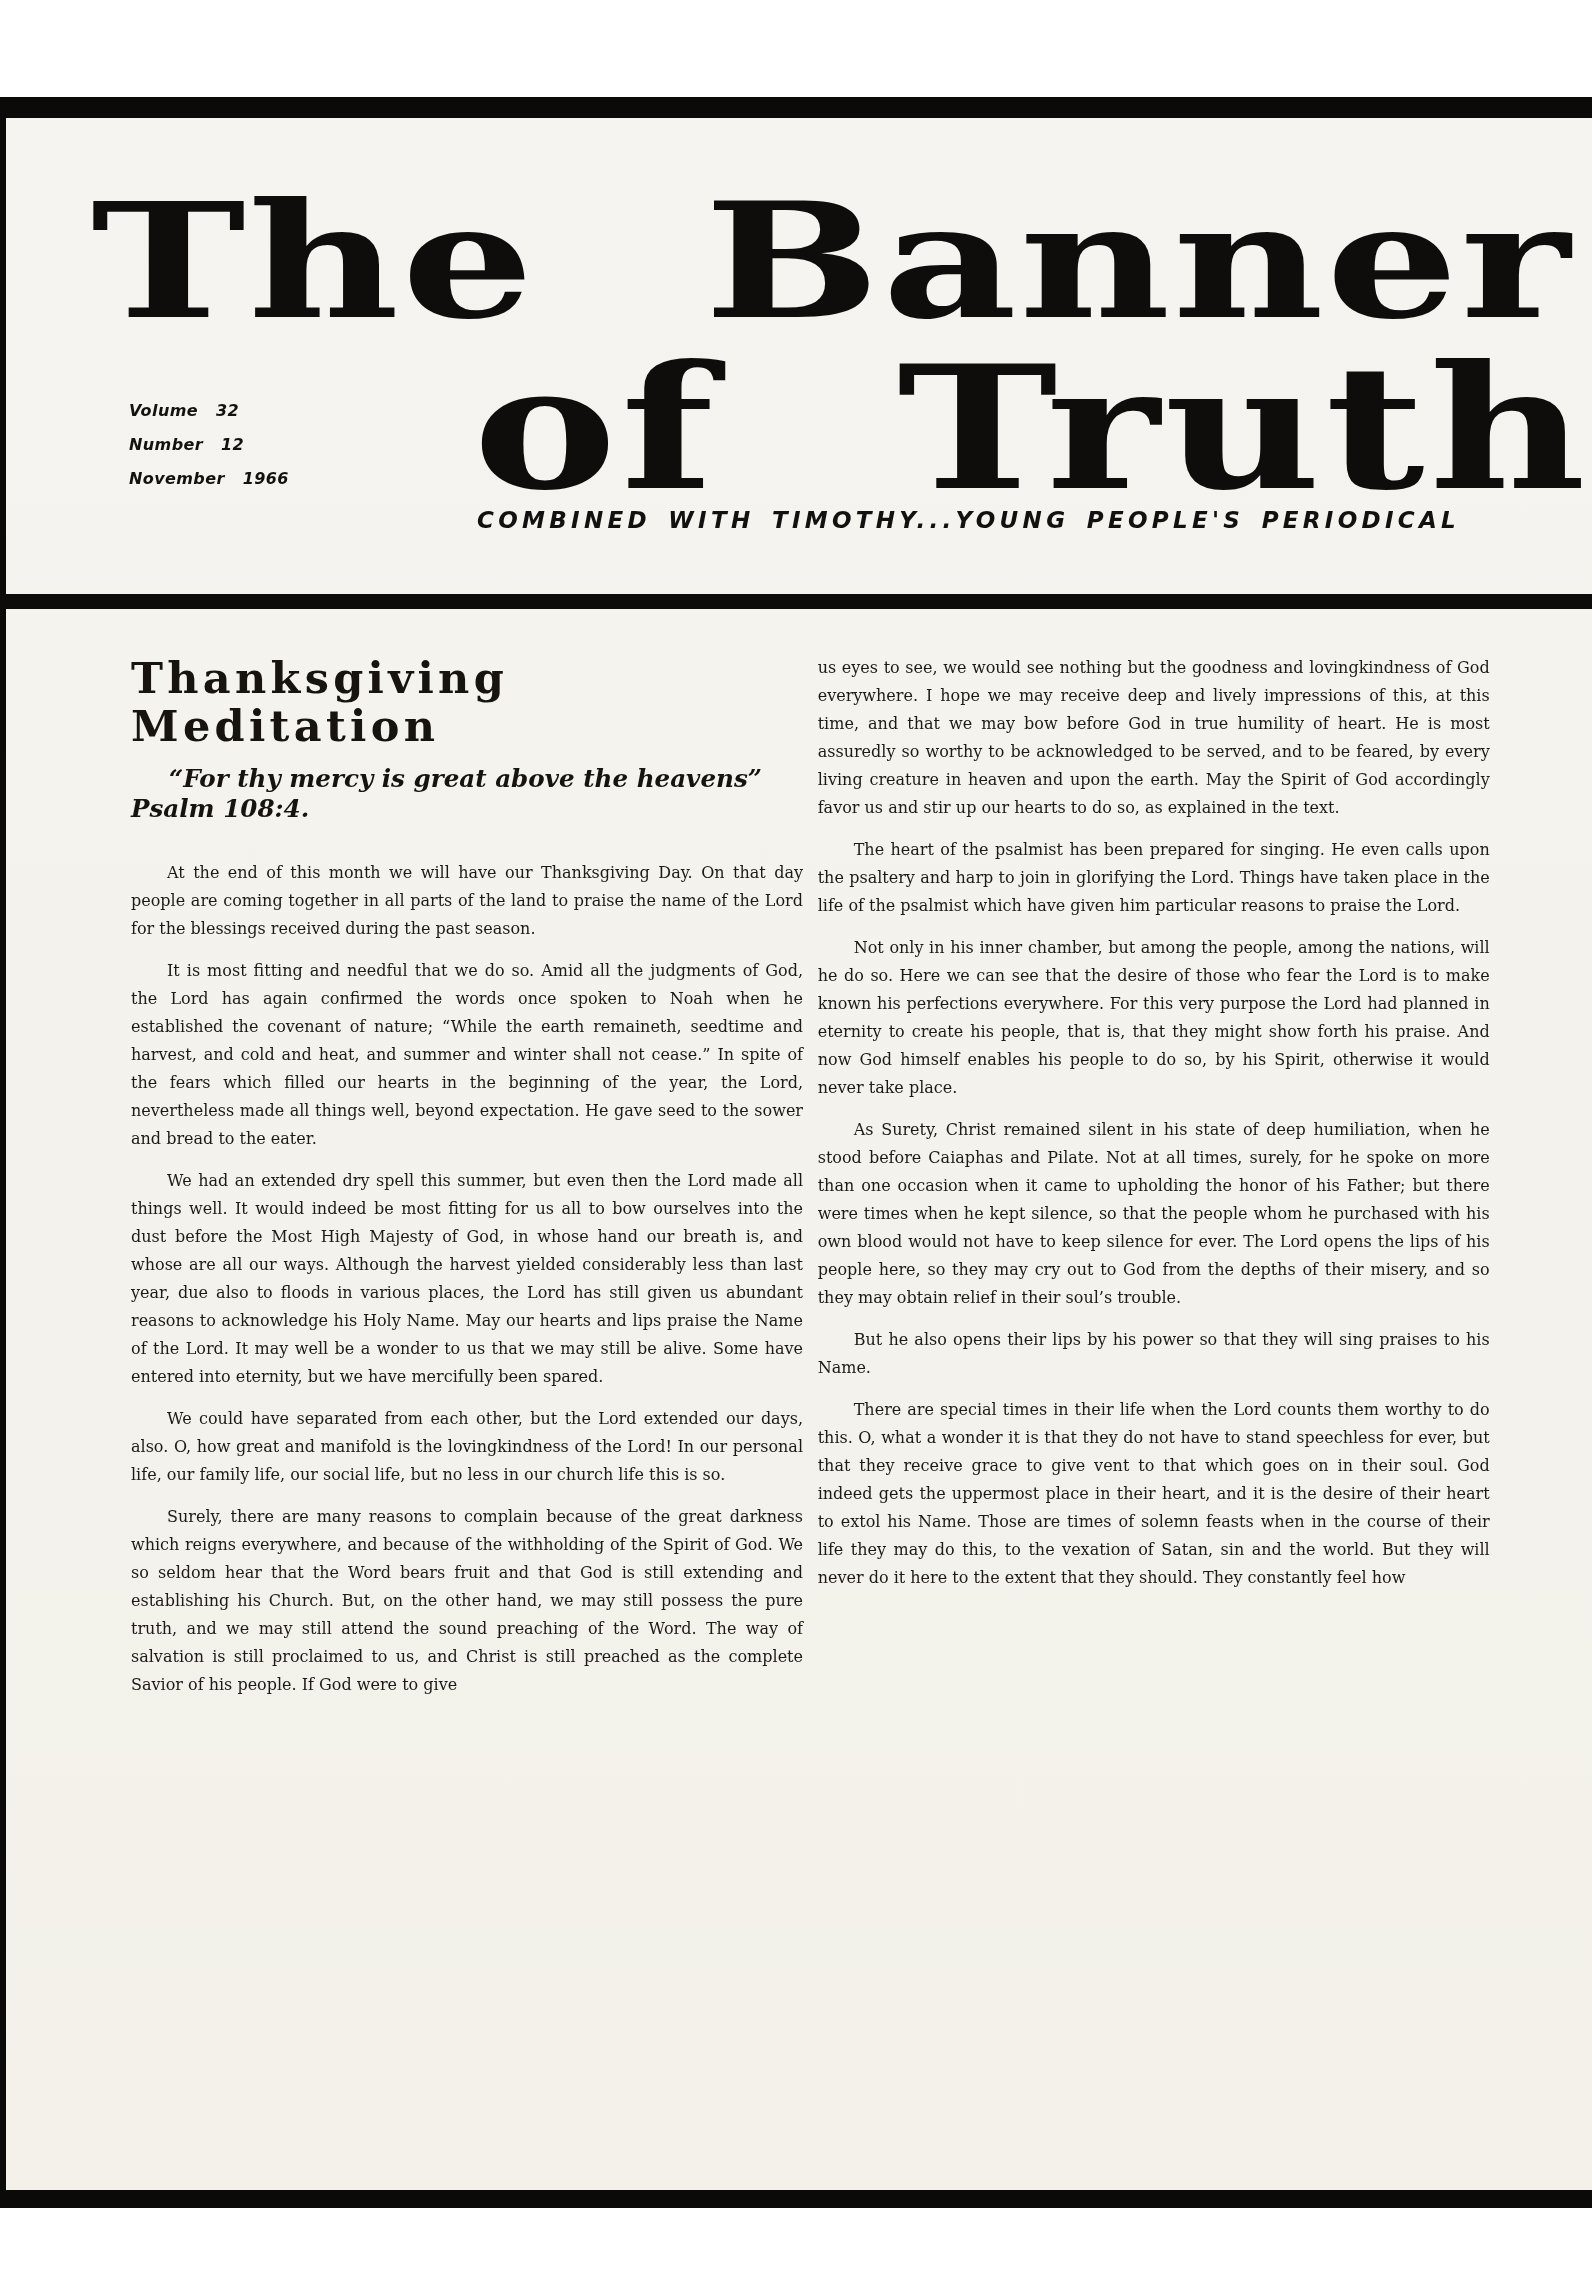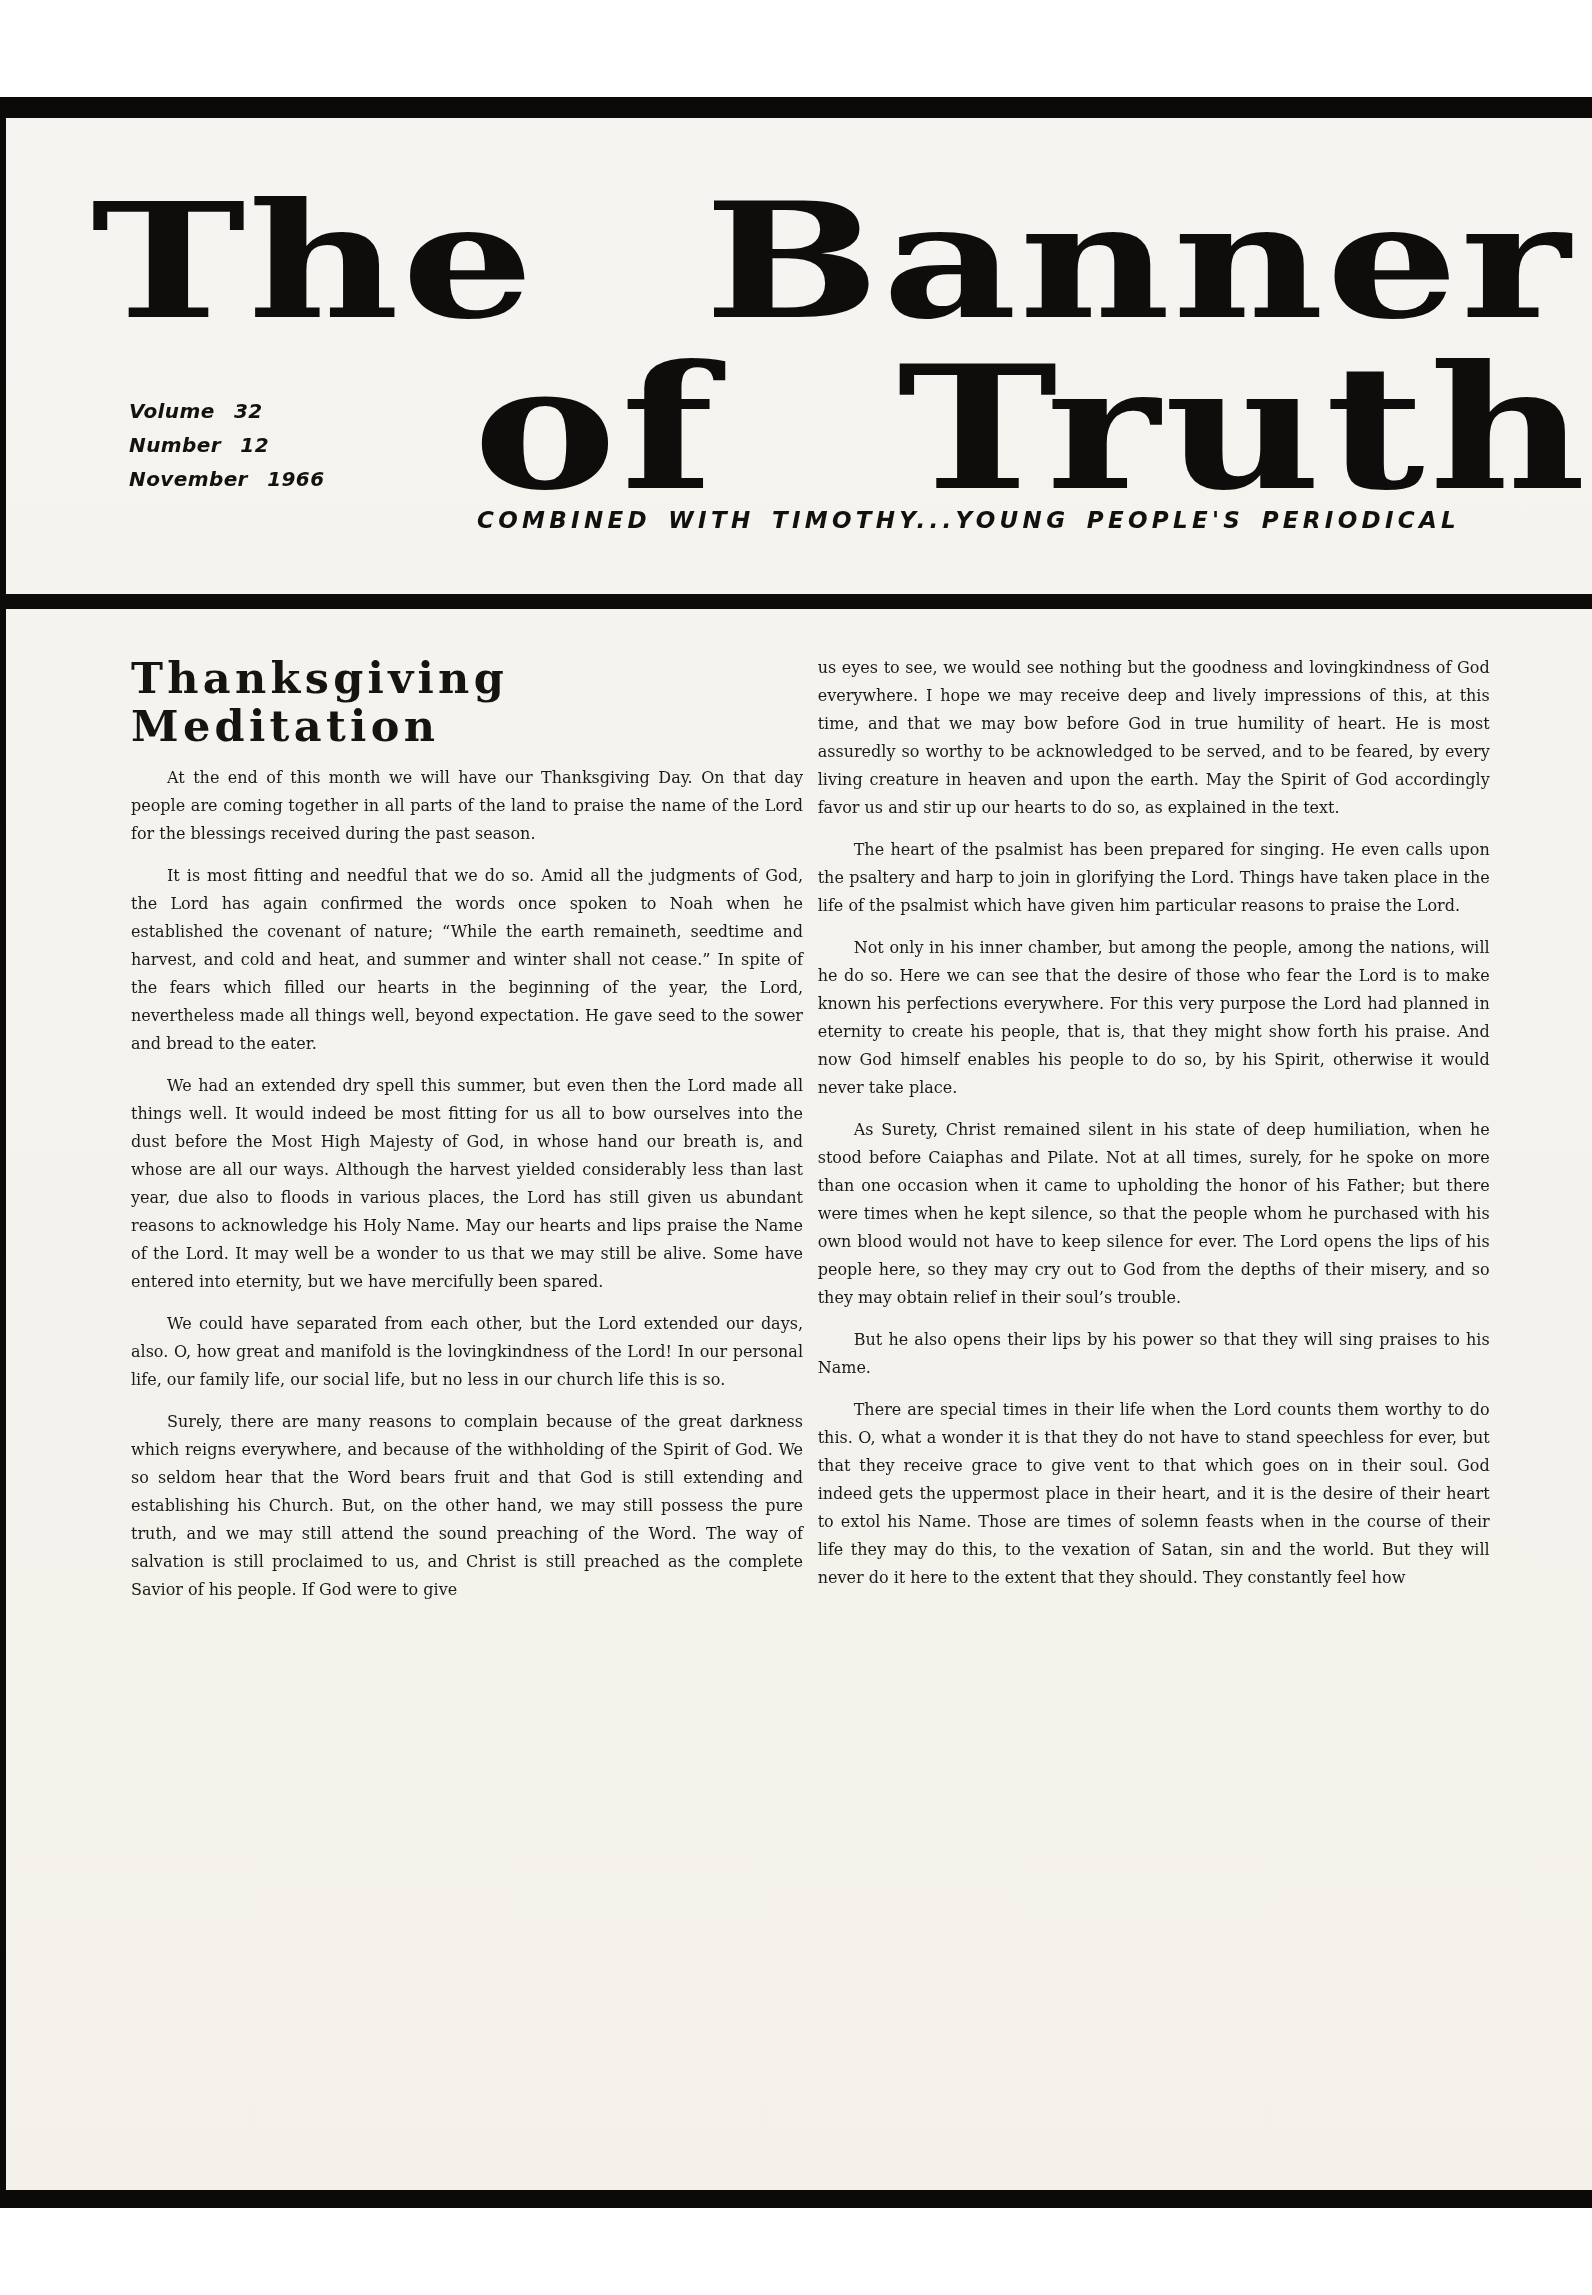--- a/index.html
+++ b/index.html
@@ -27,21 +27,21 @@
   }
   .mast-line2 {
     position:absolute; left:473px; top:342px;
     font-weight:bold; font-size:171px; line-height:1;
     letter-spacing:3.5px; word-spacing:79px; white-space:nowrap;
     color:#0e0d0c; transform:scaleX(1.26); transform-origin:left top;
   }
   .issue-info {
     position:absolute; left:129px; top:394px;
     font-family:"DejaVu Sans", sans-serif; font-style:italic; font-weight:bold;
-    font-size:20px; line-height:34px; letter-spacing:0.4px; word-spacing:12px;
+    font-size:16px; line-height:34px; letter-spacing:0.4px; word-spacing:12px;
     color:#14120f; white-space:nowrap;
   }
   .tagline {
     position:absolute; left:477px; top:507px;
     font-family:"DejaVu Sans", sans-serif; font-style:italic; font-weight:bold;
     font-size:23px; letter-spacing:4.3px; word-spacing:5.2px; white-space:nowrap;
     color:#12110f;
   }
   .rule { position:absolute; left:0; top:594px; width:1592px; height:14.7px; background:#0d0c0b; }
 
@@ -85,20 +85,24 @@
     <div>November 1966</div>
   </div>
 
   <div class="tagline">COMBINED WITH TIMOTHY...YOUNG PEOPLE'S PERIODICAL</div>
 
   <div class="rule"></div>
 
   <main class="columns">
     <section class="col">
       <h1 class="article-title">Thanksgiving Meditation</h1>
+      <div class="epigraph">
+        <div class="line1">“For thy mercy is great above the heavens”</div>
+        <div class="line2">Psalm 108:4.</div>
+      </div>
       <p class="body">At the end of this month we will have our Thanksgiving Day. On that day people are coming together in all parts of the land to praise the name of the Lord for the blessings received during the past season.</p>
       <p class="body">It is most fitting and needful that we do so. Amid all the judgments of God, the Lord has again confirmed the words once spoken to Noah when he established the covenant of nature; “While the earth remaineth, seedtime and harvest, and cold and heat, and summer and winter shall not cease.” In spite of the fears which filled our hearts in the beginning of the year, the Lord, nevertheless made all things well, beyond expectation. He gave seed to the sower and bread to the eater.</p>
       <p class="body">We had an extended dry spell this summer, but even then the Lord made all things well. It would indeed be most fitting for us all to bow ourselves into the dust before the Most High Majesty of God, in whose hand our breath is, and whose are all our ways. Although the harvest yielded considerably less than last year, due also to floods in various places, the Lord has still given us abundant reasons to acknowledge his Holy Name. May our hearts and lips praise the Name of the Lord. It may well be a wonder to us that we may still be alive. Some have entered into eternity, but we have mercifully been spared.</p>
       <p class="body">We could have separated from each other, but the Lord extended our days, also. O, how great and manifold is the lovingkindness of the Lord! In our personal life, our family life, our social life, but no less in our church life this is so.</p>
       <p class="body">Surely, there are many reasons to complain because of the great darkness which reigns everywhere, and because of the withholding of the Spirit of God. We so seldom hear that the Word bears fruit and that God is still extending and establishing his Church. But, on the other hand, we may still possess the pure truth, and we may still attend the sound preaching of the Word. The way of salvation is still proclaimed to us, and Christ is still preached as the complete Savior of his people. If God were to give</p>
     </section>
 
     <section class="col">
       <p class="body" style="text-indent:0;">us eyes to see, we would see nothing but the goodness and lovingkindness of God everywhere. I hope we may receive deep and lively impressions of this, at this time, and that we may bow before God in true humility of heart. He is most assuredly so worthy to be acknowledged to be served, and to be feared, by every living creature in heaven and upon the earth. May the Spirit of God accordingly favor us and stir up our hearts to do so, as explained in the text.</p>
       <p class="body">The heart of the psalmist has been prepared for singing. He even calls upon the psaltery and harp to join in glorifying the Lord. Things have taken place in the life of the psalmist which have given him particular reasons to praise the Lord.</p>

